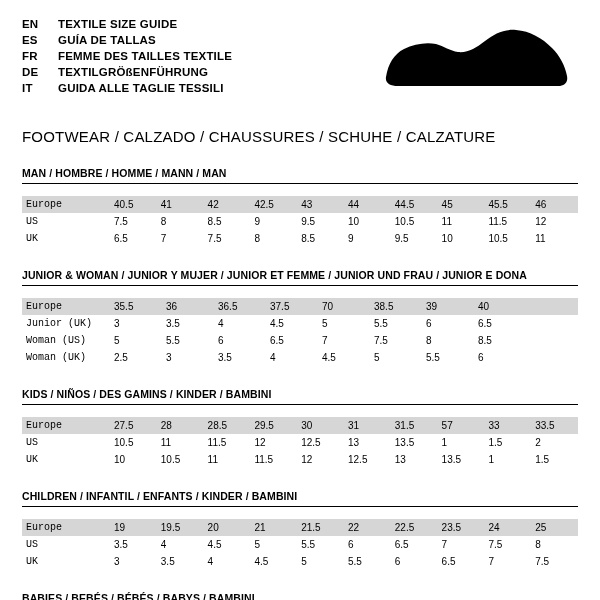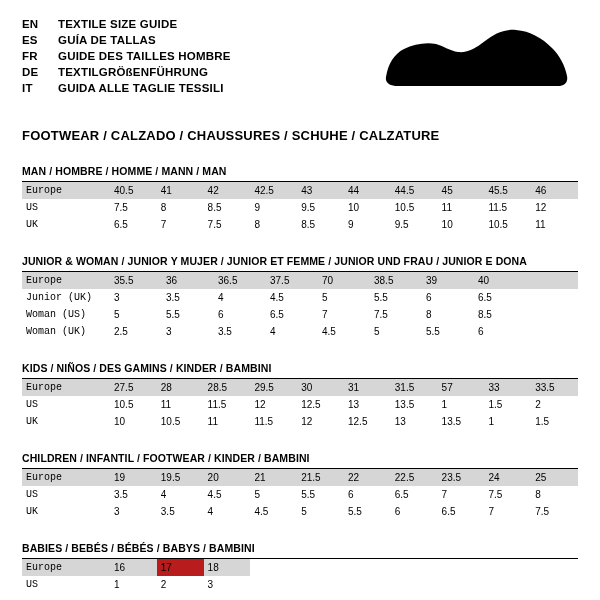--- a/index.html
+++ b/index.html
@@ -47,36 +47,36 @@
   .shoe-icon {
     position: absolute;
     right: 8px;
     top: 12px;
     width: 190px;
     height: 70px;
   }
 
   .section-title {
     margin-top: 16px;
-    font-size: 13px;
-    font-weight: bold;
+    font-size: 15px;
+    font-weight: normal;
     letter-spacing: 0.2px;
   }
 
   
   .group {
     margin-top: 22px;
   }
   .group-head {
     font-size: 10.5px;
     font-weight: bold;
     letter-spacing: 0.1px;
     padding-bottom: 4px;
     border-bottom: 1px solid #000000;
-    margin-bottom: 0;
+    margin-bottom: 12px;
   }
   table.sizes {
     width: 100%;
     border-collapse: collapse;
     table-layout: fixed;
     font-size: 10px;
   }
   table.sizes td {
     height: 17px;
     line-height: 17px;
@@ -108,21 +108,21 @@
       <div class="lang-row">
         <span class="lang-code">EN</span>
         <span class="lang-title">TEXTILE SIZE GUIDE</span>
       </div>
       <div class="lang-row">
         <span class="lang-code">ES</span>
         <span class="lang-title">GUÍA DE TALLAS</span>
       </div>
       <div class="lang-row">
         <span class="lang-code">FR</span>
-        <span class="lang-title">GUIDE DES TAILLES HOMBRE</span>
+        <span class="lang-title">FEMME DES TAILLES TEXTILE</span>
       </div>
       <div class="lang-row">
         <span class="lang-code">DE</span>
         <span class="lang-title">TEXTILGRÖßENFÜHRUNG</span>
       </div>
       <div class="lang-row">
         <span class="lang-code">IT</span>
         <span class="lang-title">GUIDA ALLE TAGLIE TESSILI</span>
       </div>
     </div>
@@ -291,21 +291,21 @@
           <td>13</td>
           <td>13.5</td>
           <td>1</td>
           <td>1.5</td>
         </tr>
       </tbody>
     </table>
   </div>
 
   <div class="group">
-    <div class="group-head">CHILDREN / INFANTIL / FOOTWEAR / KINDER / BAMBINI</div>
+    <div class="group-head">CHILDREN / INFANTIL / ENFANTS / KINDER / BAMBINI</div>
     <table class="sizes">
       <colgroup>
           <col style="width:88px">
           <col span="10" style="width:46.8px">
         </colgroup>
       <tbody>
         <tr class="shaded">
           <td class="label">Europe</td>
           <td>19</td>
           <td>19.5</td>

